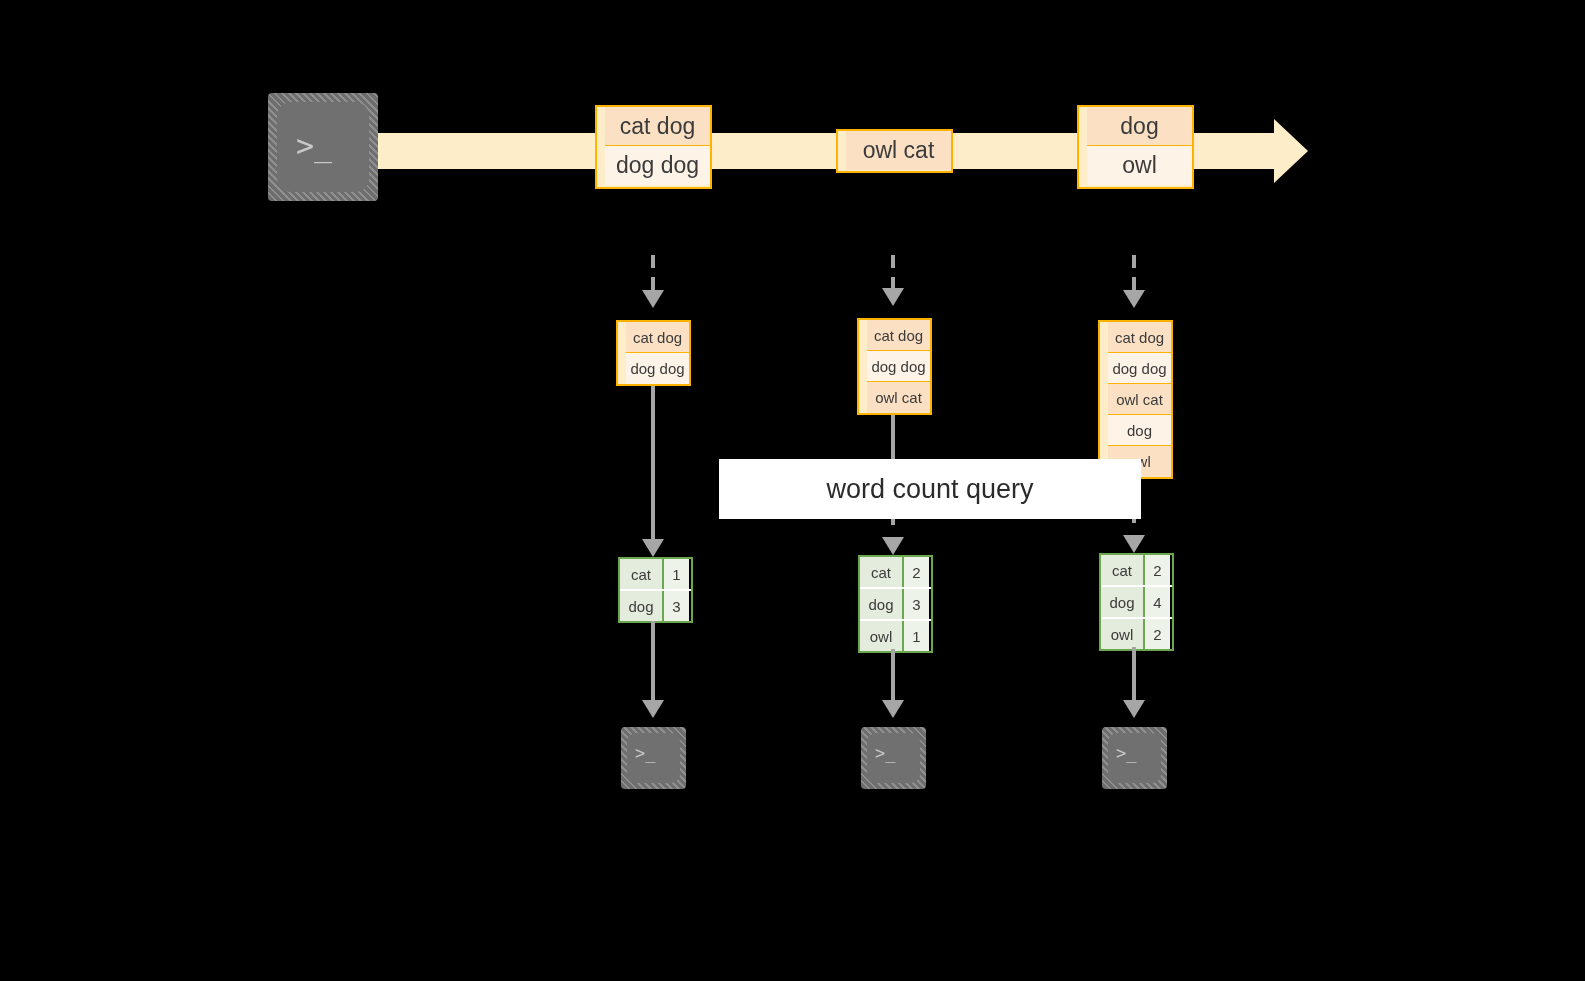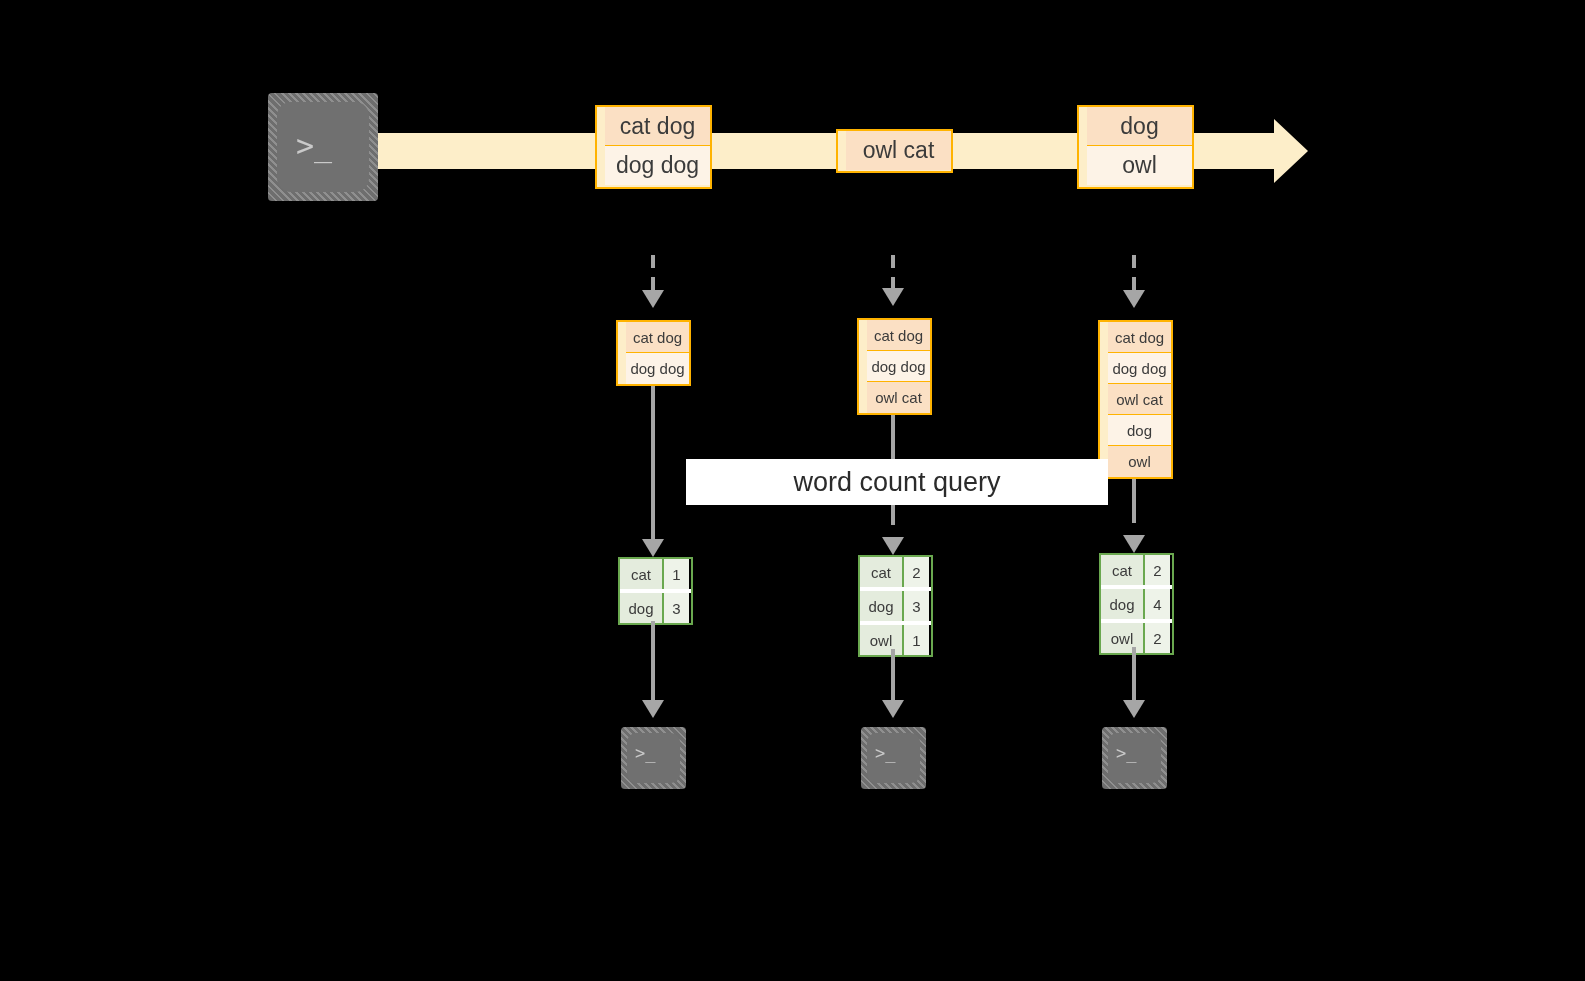--- a/index.html
+++ b/index.html
@@ -94,21 +94,21 @@
   
   .res-table {
     position: absolute;
     box-sizing: border-box;
     border: 2px solid #6aa84f;
     border-collapse: separate;
   }
   .res-row {
     display: flex;
     height: 30px;
-    border-bottom: 4px solid #ffffff;
+    border-bottom: 2px solid #ffffff;
   }
   .res-row:last-child { border-bottom: none; }
   .res-word {
     box-sizing: border-box;
     width: 44px;
     background: #e4ecdd;
     display: flex;
     align-items: center;
     justify-content: center;
     font-size: 15px;
@@ -284,15 +284,15 @@
   </div>
 
   <div class="conn-line" style="left:1132px; top:647px; height:56px;"></div>
   <div class="conn-head" style="left:1123px; top:700px;"></div>
 
   <div class="terminal" style="left:1102px; top:727px; width:65px; height:62px;">
     <div class="terminal-inner" style="left:6px; top:6px; right:6px; bottom:6px; border-radius:9px;"></div>
     <div class="terminal-glyph" style="left:14px; top:18px; font-size:17px;">&gt;_</div>
   </div>
 
-  <div class="query-label" style="left:686px; top:459px; width:422px; height:46px;">word count query</div>
+  <div class="query-label" style="left:719px; top:459px; width:422px; height:60px;">word count query</div>
 
 </div>
 
 </body></html>

